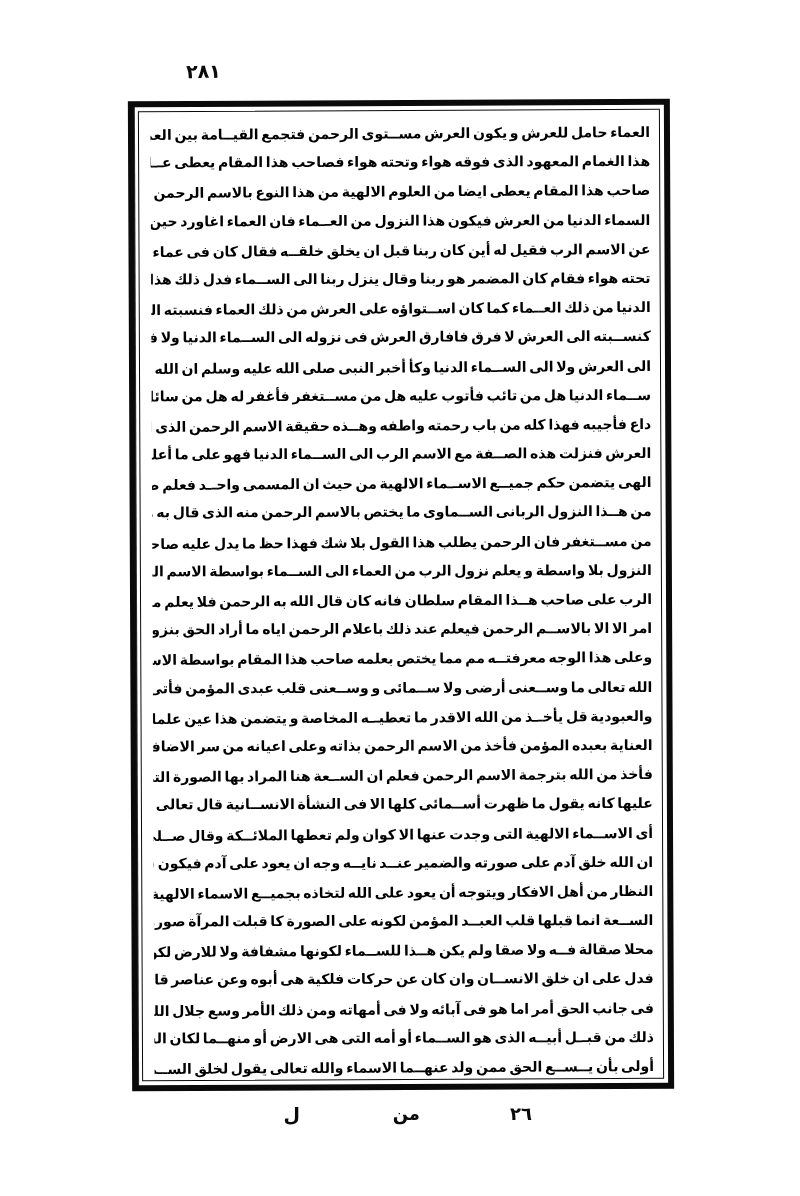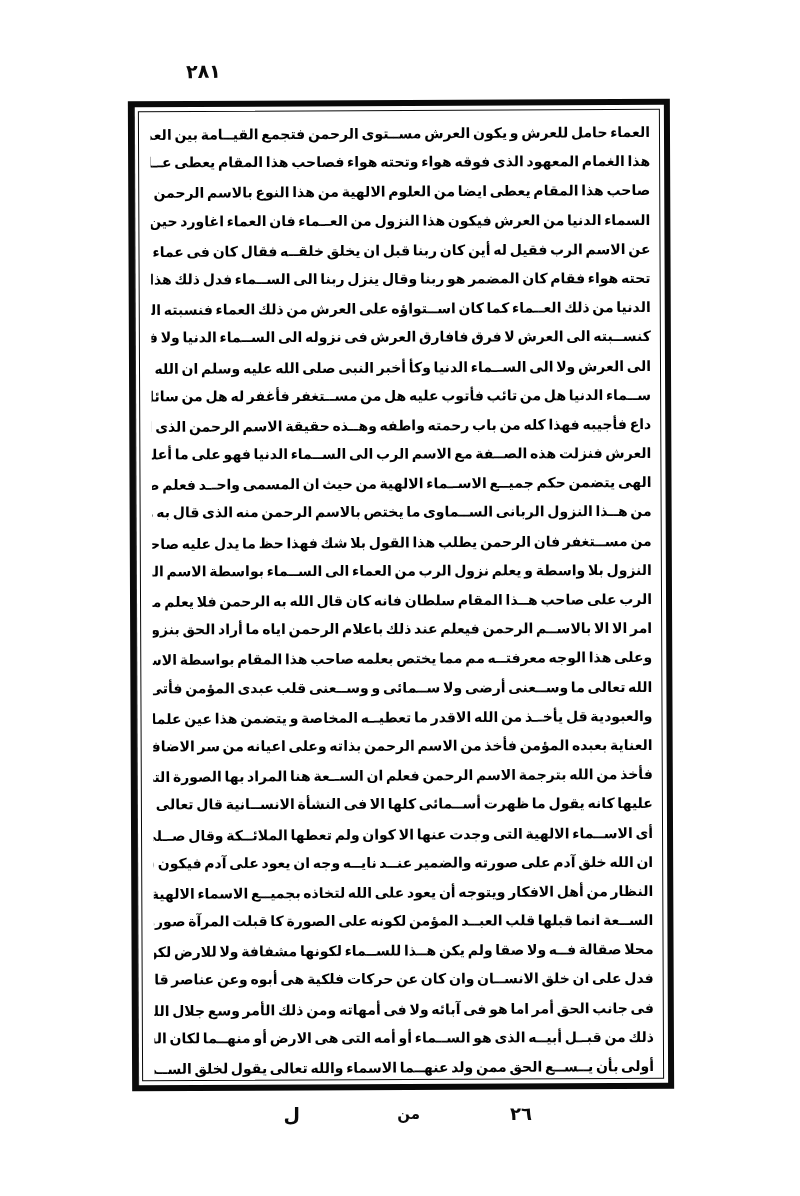--- a/index.html
+++ b/index.html
@@ -128,21 +128,21 @@
     line-height: 28px;
     white-space: nowrap;
   }
   .footer-signature-number {
     right: 140px;
     font-size: 18px;
     letter-spacing: 0.5px;
   }
   .footer-quire-word {
     right: 252px;
-    font-size: 15px;
+    font-size: 18px;
   }
   .footer-catchword {
     right: 372px;
     font-size: 19px;
   }
 </style>
 </head>
 <body>
 
 <div class="page-sheet">

